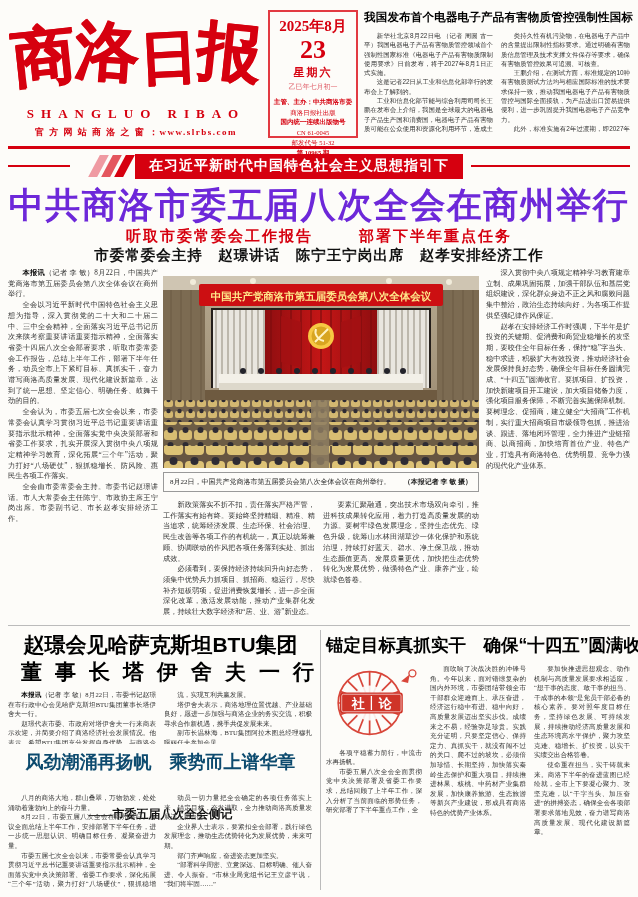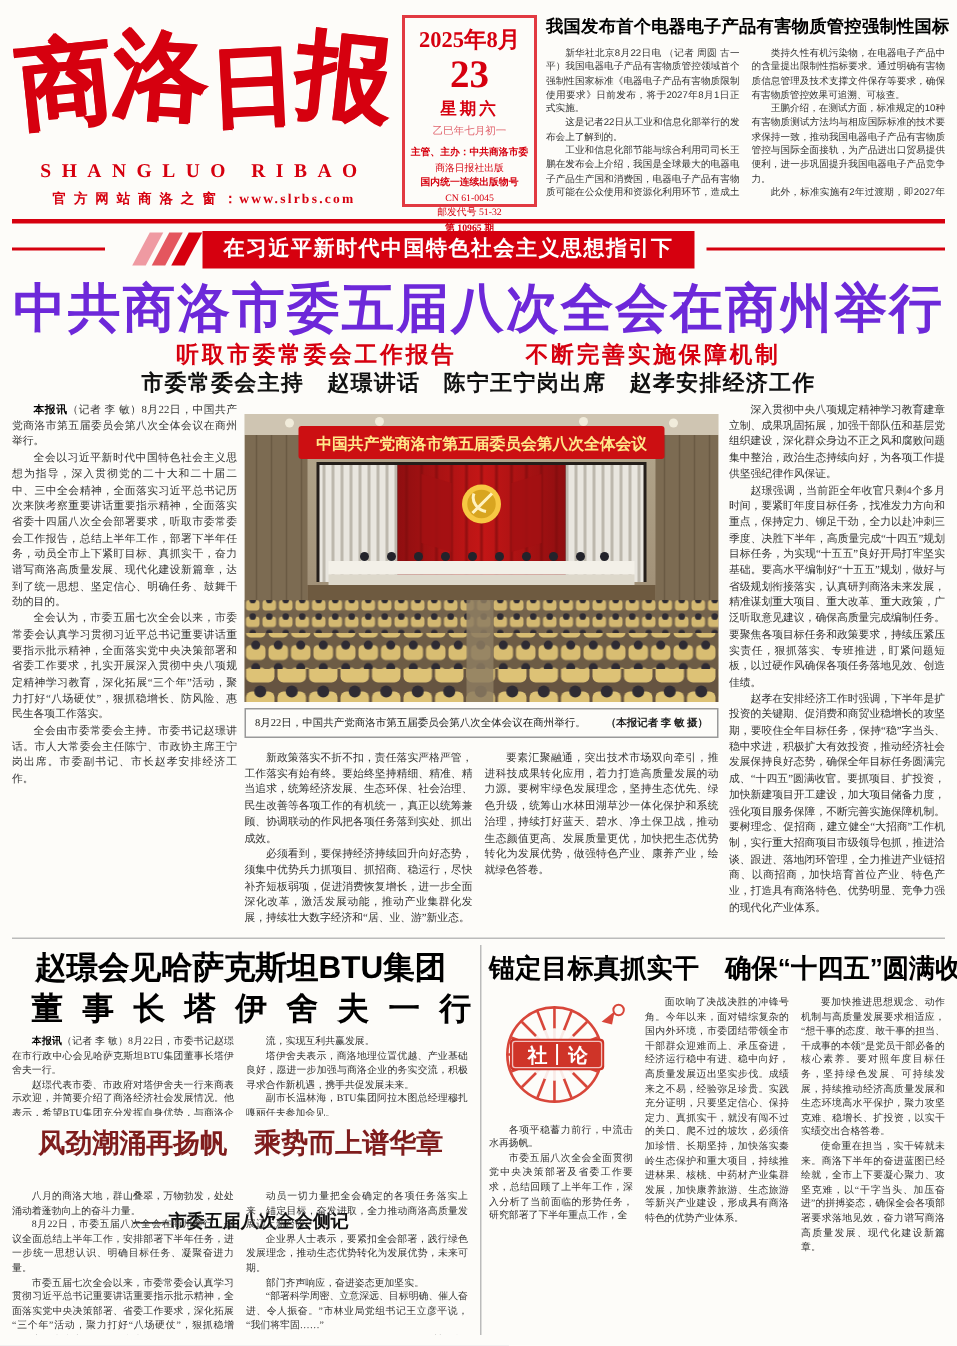--- a/index.html
+++ b/index.html
@@ -89,21 +89,21 @@
   
   .btu-h1 { position:absolute; left:8px; top:631px; width:305px; text-align:center;
     font-weight:900; font-size:21px; color:#000; white-space:nowrap; }
   .btu-h2 { position:absolute; left:8px; top:658px; width:305px; text-align:center;
     font-weight:900; font-size:21px; color:#000; letter-spacing:13px; text-indent:13px; white-space:nowrap; }
   .btu-c1 { left:8px;  top:690px; width:148px; height:54px; font-size:6.6px; line-height:9.6px; }
   .btu-c2 { left:164px; top:690px; width:148px; height:54px; font-size:6.6px; line-height:9.6px; }
 
   
   .side-h { position:absolute; left:8px; top:750px; width:305px; text-align:center;
-    font-weight:900; font-size:18px; color:#7f1d1d; white-space:nowrap; }
+    font-weight:900; font-size:18px; color:#0c4a6e; white-space:nowrap; }
   .side-sub { position:absolute; left:8px; top:774px; width:305px; text-align:center;
     font-weight:bold; font-size:12px; color:#111; font-family:"Liberation Serif",serif;margin-top:32px; }
   .side-c1 { left:8px;  top:793px; width:148px; height:97px; font-size:6.6px; line-height:9.6px; }
   .side-c2 { left:164px; top:793px; width:148px; height:97px; font-size:6.6px; line-height:9.6px; }
   .turn { display:block; text-align:right; font-weight:bold; color:#000; }
 
   
   .ed-h { position:absolute; left:326px; top:633px; width:304px; text-align:center;
     font-weight:900; font-size:17.5px; color:#000; white-space:nowrap; }
   .ed-c1 { left:326px; top:664px; width:96px; height:226px; font-size:6.6px; line-height:9.6px; }
@@ -165,35 +165,34 @@
       <div class="slash s1"></div>
       <div class="slash s2"></div>
       <div class="slash s3"></div>
     </div>
     <div class="banner-box sans">在习近平新时代中国特色社会主义思想指引下</div>
     <div class="banner-line right"></div>
   </div>
 
   <div class="main-headline sans">中共商洛市委五届八次全会在商州举行</div>
   <div class="subhead-red sans">
-    <span>听取市委常委会工作报告</span><span class="gap"></span><span>不断完善实施保障机制</span>
+    <span>听取市委常委会工作报告</span><span class="gap"></span><span>部署下半年重点任务</span>
   </div>
   <div class="subhead-black">市委常委会主持　赵璟讲话　陈宁王宁岗出席　赵孝安排经济工作</div>
 
   <div class="col lead-left">
     <p class="para"><b>本报讯</b><span>（记者 李 敏）8月22日，中国共产党商洛市第五届委员会第八次全体会议在商州举行。</span></p>
     <div>
         <span class="para">全会以习近平新时代中国特色社会主义思想为指导，深入贯彻党的二十大和二十届二中、三中全会精神，全面落实习近平总书记历次来陕考察重要讲话重要指示精神，全面落实省委十四届八次全会部署要求，听取市委常委会工作报告，总结上半年工作，部署下半年任务，动员全市上下紧盯目标、真抓实干，奋力谱写商洛高质量发展、现代化建设新篇章，达到了统一思想、坚定信心、明确任务、鼓舞干劲的目的。</span>
         <span class="para">全会认为，市委五届七次全会以来，市委常委会认真学习贯彻习近平总书记重要讲话重要指示批示精神，全面落实党中央决策部署和省委工作要求，扎实开展深入贯彻中央八项规定精神学习教育，深化拓展“三个年”活动，聚力打好“八场硬仗”，狠抓稳增长、防风险、惠民生各项工作落实。</span>
         <span class="para">全会由市委常委会主持。市委书记赵璟讲话。市人大常委会主任陈宁、市政协主席王宁岗出席。市委副书记、市长赵孝安排经济工作。</span>
       </div>
   </div>
   <div class="col lead-right">
       <span class="para">深入贯彻中央八项规定精神学习教育建章立制、成果巩固拓展，加强干部队伍和基层党组织建设，深化群众身边不正之风和腐败问题集中整治，政治生态持续向好，为各项工作提供坚强纪律作风保证。</span>
-      <span class="para">赵璟强调，当前距全年收官只剩4个多月时间，要紧盯年度目标任务，找准发力方向和重点，保持定力、铆足干劲，全力以赴冲刺三季度、决胜下半年，高质量完成“十四五”规划目标任务，为实现“十五五”良好开局打牢坚实基础。要高水平编制好“十五五”规划，做好与省级规划衔接落实，认真研判商洛未来发展，精准谋划重大项目、重大改革、重大政策，广泛听取意见建议，确保高质量完成编制任务。要聚焦各项目标任务和政策要求，持续压紧压实责任，狠抓落实、专班推进，盯紧问题短板，以过硬作风确保各项任务落地见效、创造佳绩。</span>
       <span class="para">赵孝在安排经济工作时强调，下半年是扩投资的关键期、促消费和商贸业稳增长的攻坚期，要咬住全年目标任务，保持“稳”字当头、稳中求进，积极扩大有效投资，推动经济社会发展保持良好态势，确保全年目标任务圆满完成、“十四五”圆满收官。要抓项目、扩投资，加快新建项目开工建设，加大项目储备力度，强化项目服务保障，不断完善实施保障机制。要树理念、促招商，建立健全“大招商”工作机制，实行重大招商项目市级领导包抓，推进洽谈、跟进、落地闭环管理，全力推进产业链招商、以商招商，加快培育首位产业、特色产业，打造具有商洛特色、优势明显、竞争力强的现代化产业体系。</span>
     </div>
   <div class="col mid-a">
       <span class="para">新政策落实不折不扣，责任落实严格严管，工作落实有始有终。要始终坚持精细、精准、精当追求，统筹经济发展、生态环保、社会治理、民生改善等各项工作的有机统一，真正以统筹兼顾、协调联动的作风把各项任务落到实处、抓出成效。</span>
       <span class="para">必须看到，要保持经济持续回升向好态势，须集中优势兵力抓项目、抓招商、稳运行，尽快补齐短板弱项，促进消费恢复增长，进一步全面深化改革，激活发展动能，推动产业集群化发展，持续壮大数字经济和“居、业、游”新业态。</span>
     </div>
   <div class="col mid-b">
       <span class="para">要素汇聚融通，突出技术市场双向牵引，推进科技成果转化应用，着力打造高质量发展的动力源。要树牢绿色发展理念，坚持生态优先、绿色升级，统筹山水林田湖草沙一体化保护和系统治理，持续打好蓝天、碧水、净土保卫战，推动生态颜值更高、发展质量更优，加快把生态优势转化为发展优势，做强特色产业、康养产业，绘就绿色答卷。</span>
     </div>
 

